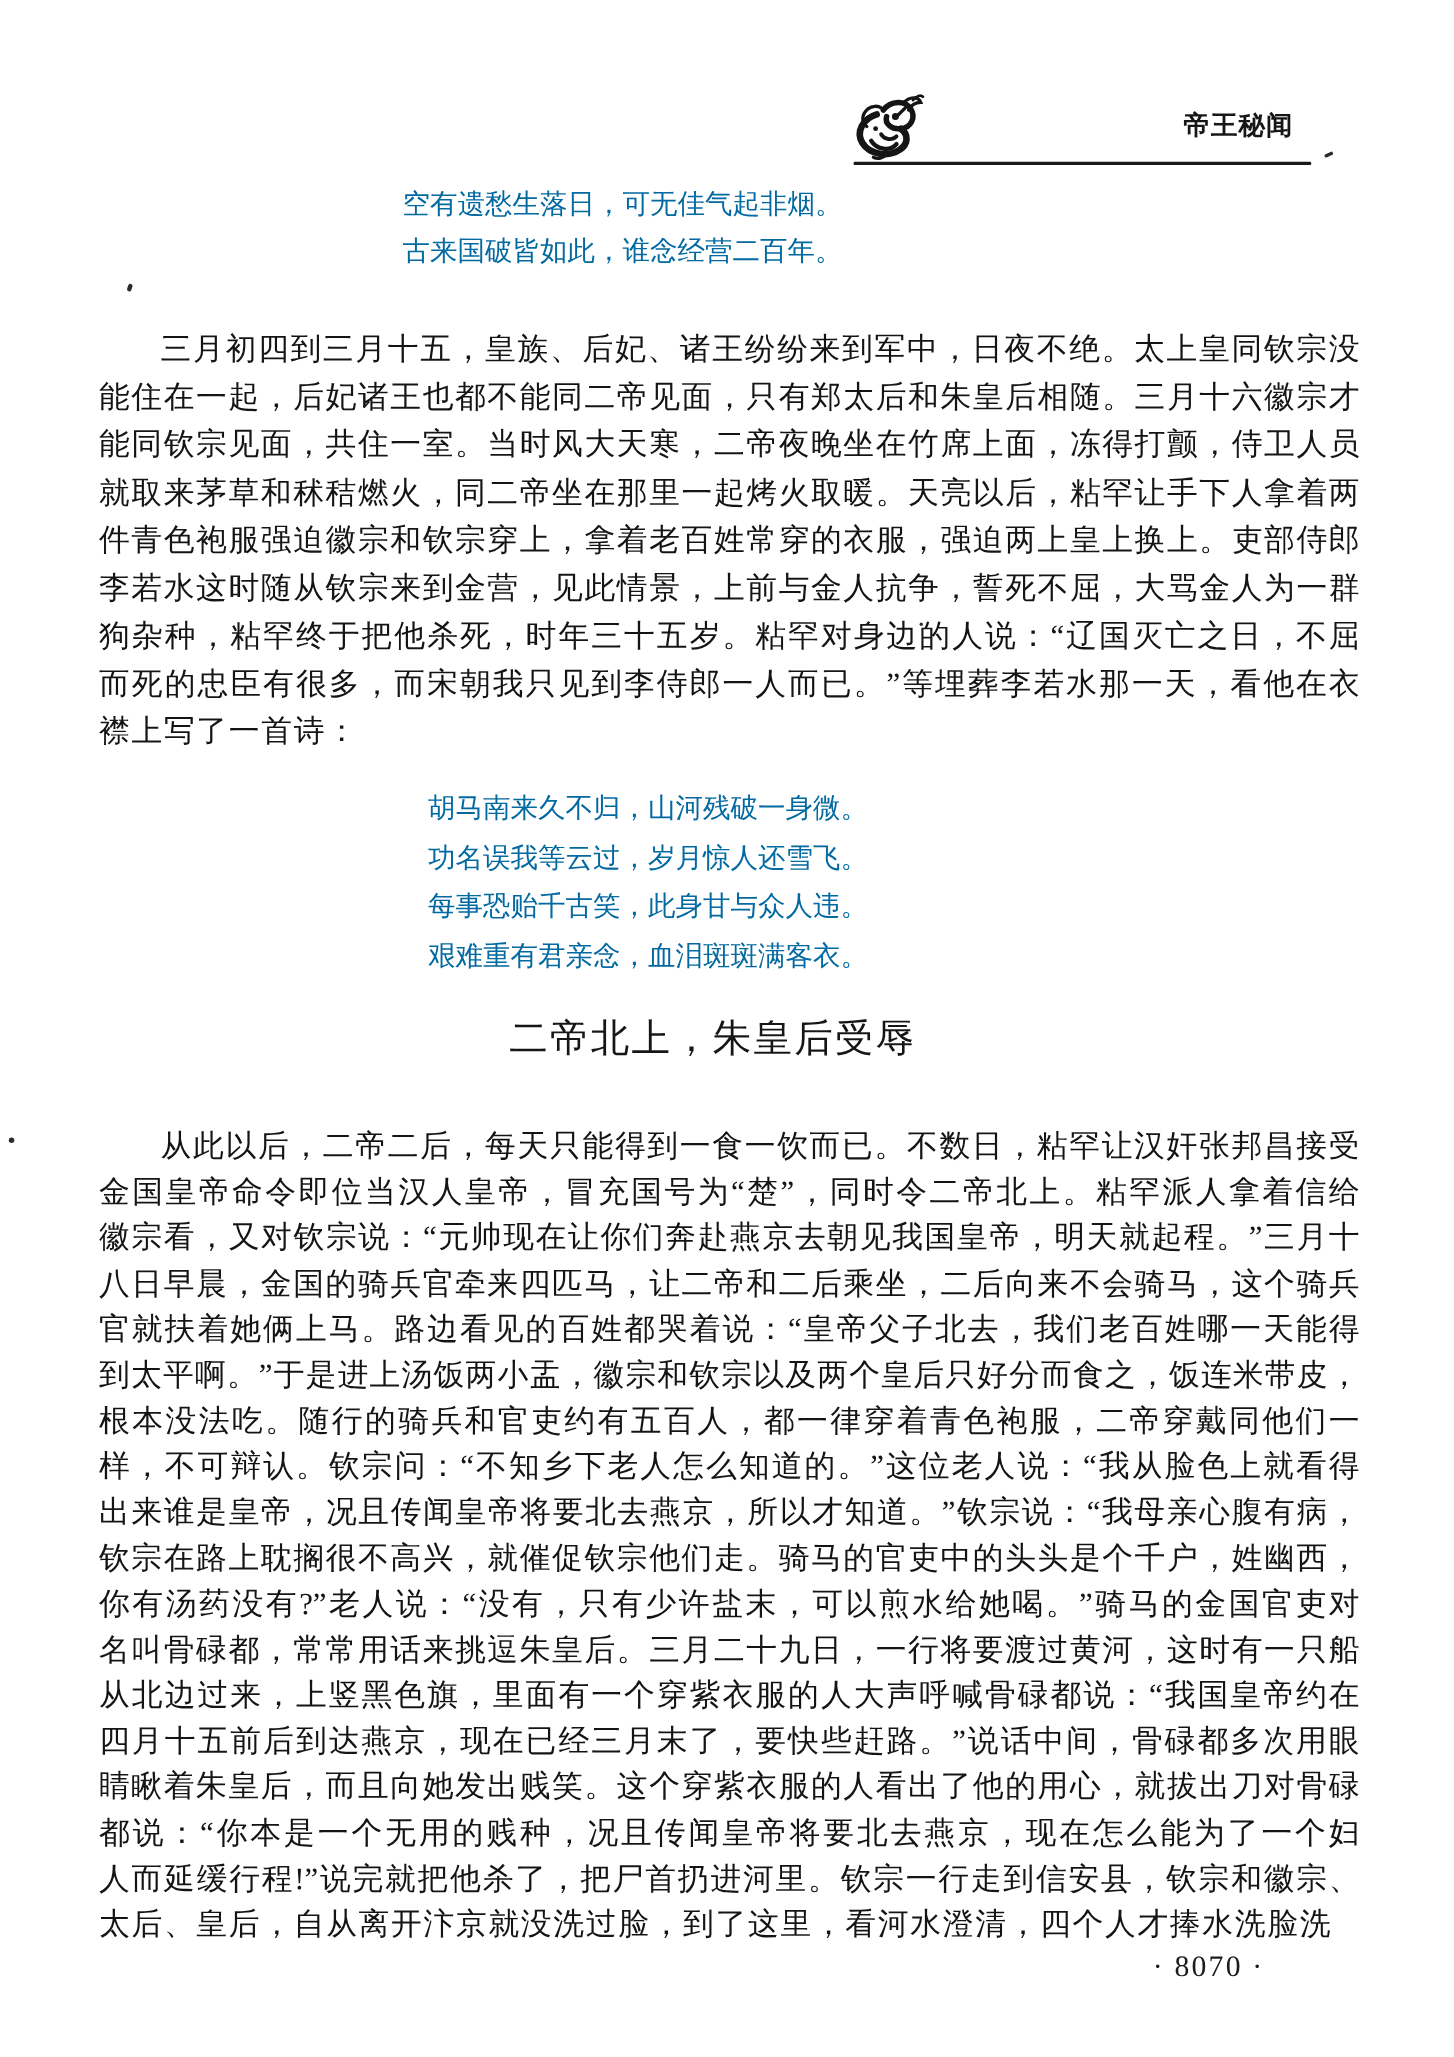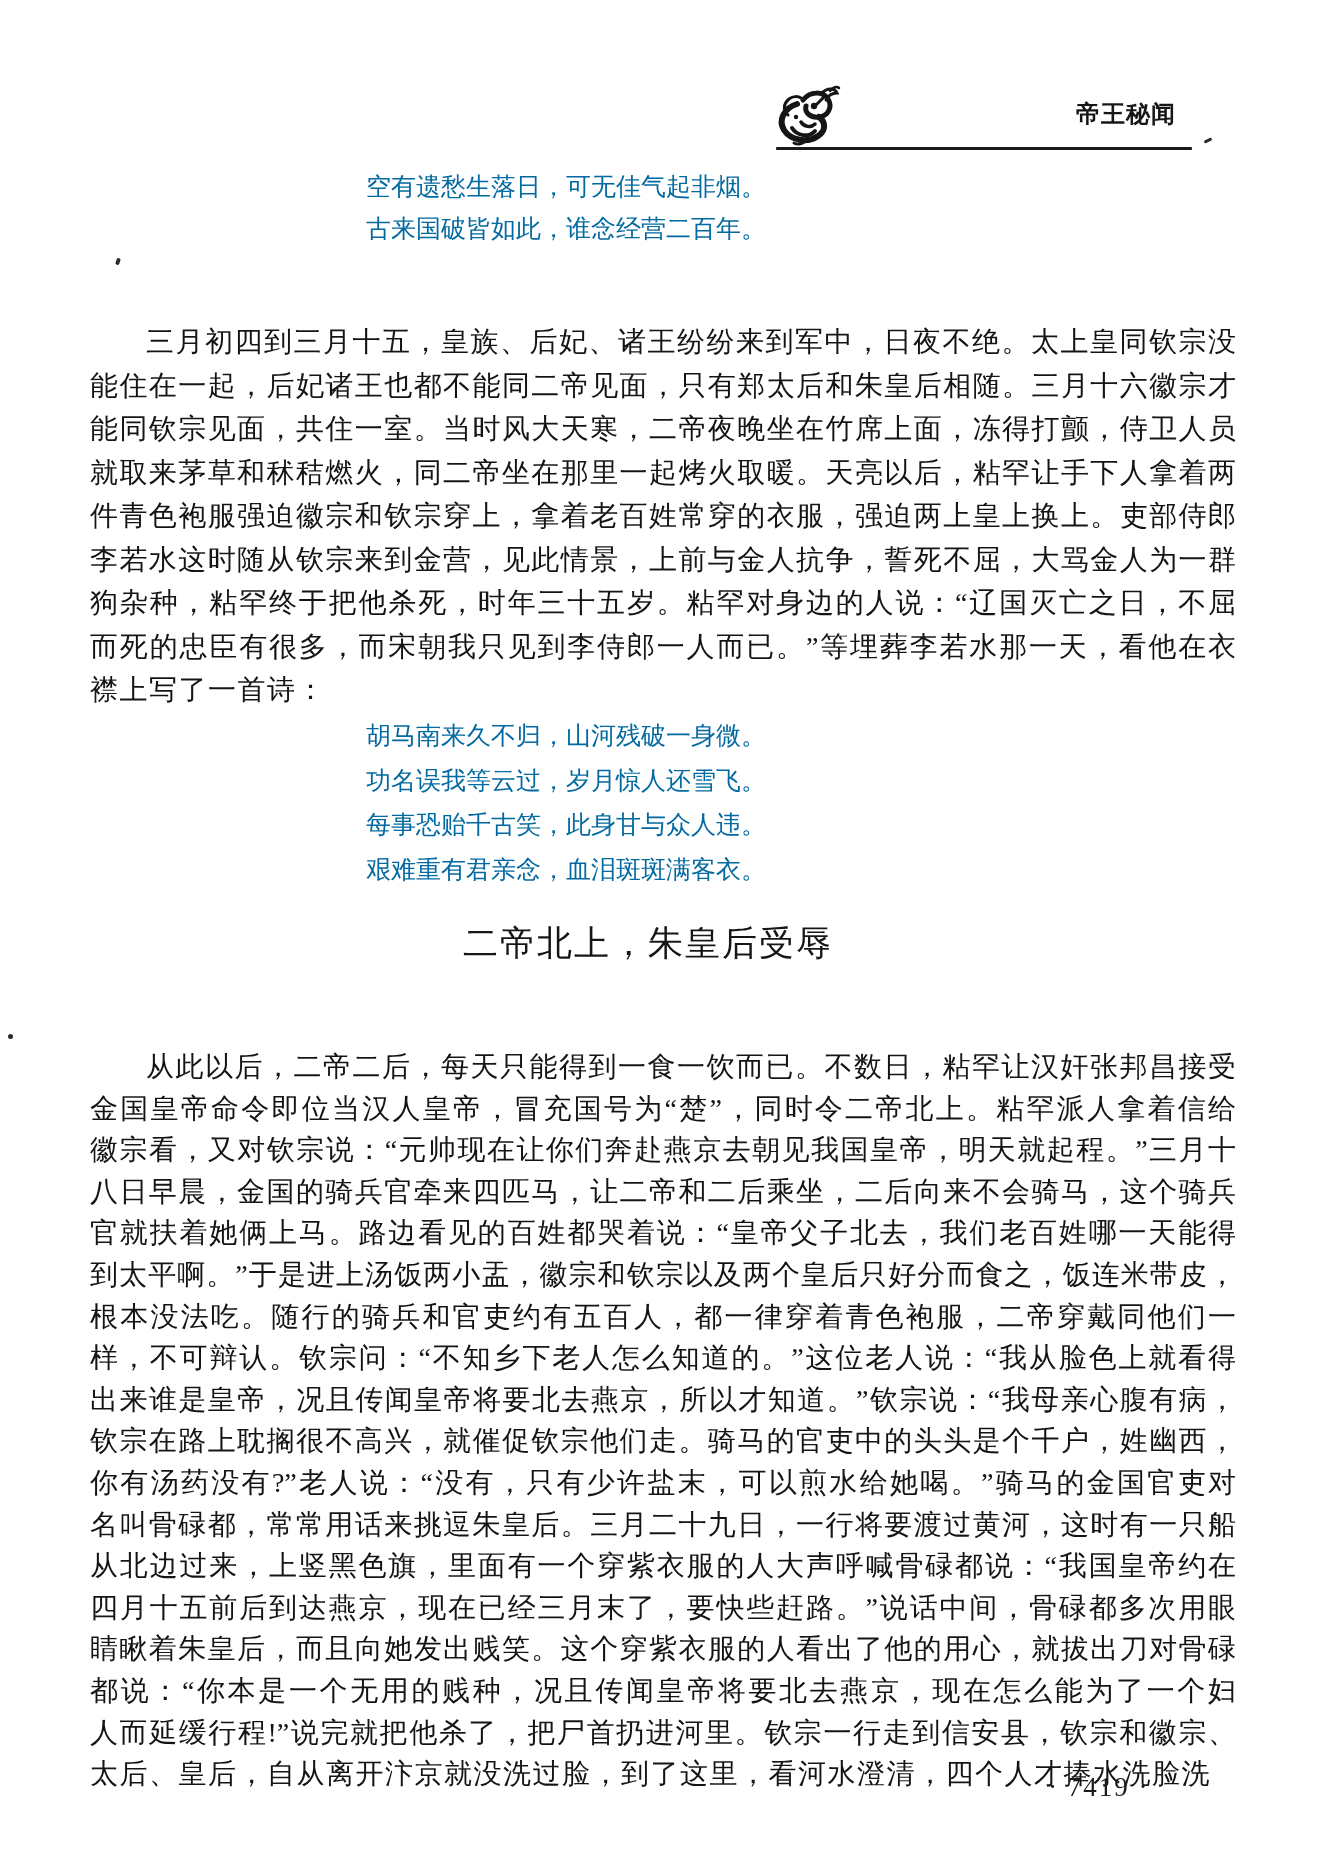--- a/index.html
+++ b/index.html
@@ -22,32 +22,32 @@
   .header-rule{
     position:absolute;left:776px;top:147px;
     width:416px;height:3px;background:#1a1a1a;border-radius:1px;
   }
   .dragon{position:absolute;left:773px;top:84px;width:68px;height:64px;}
   
   .poem{position:absolute;left:366px;font-size:25px;color:#0369a1;}
   .poem .line{white-space:nowrap;}
   #poem1{top:166px;}
   #poem1 .line{height:42px;line-height:42px;}
-  #poem2{top:714px;}
+  #poem2{top:714px;margin-left:23px;}
   #poem2 .line{height:44.5px;line-height:44.5px;}
   
   .para{position:absolute;left:90px;width:1146px;font-size:28px;color:#141414;}
   .para .line{overflow:hidden;}
   #para1{top:296px;}
   #para1 .line{height:43.5px;line-height:43.5px;}
   #para2{top:1022px;}
   #para2 .line{height:41.6px;line-height:41.6px;}
   .jline{text-align:justify;text-align-last:justify;}
   .short{text-align:left;letter-spacing:1.5px;}
-  .indent{text-indent:2em;margin-top:24px;}
+  .indent{text-indent:2em;}
   
   .section-heading{
     position:absolute;left:0;top:920px;width:1296px;
     text-align:center;font-size:35px;letter-spacing:2px;
     color:#161616;white-space:nowrap;
   }
   
   .page-number{
     position:absolute;left:1048px;top:1772px;
     font-size:27px;letter-spacing:2px;color:#1b1b1b;white-space:nowrap;
@@ -123,20 +123,20 @@
     <div class="line jline">你有汤药没有?”老人说：“没有，只有少许盐末，可以煎水给她喝。”骑马的金国官吏对</div>
     <div class="line jline">名叫骨碌都，常常用话来挑逗朱皇后。三月二十九日，一行将要渡过黄河，这时有一只船</div>
     <div class="line jline">从北边过来，上竖黑色旗，里面有一个穿紫衣服的人大声呼喊骨碌都说：“我国皇帝约在</div>
     <div class="line jline">四月十五前后到达燕京，现在已经三月末了，要快些赶路。”说话中间，骨碌都多次用眼</div>
     <div class="line jline">睛瞅着朱皇后，而且向她发出贱笑。这个穿紫衣服的人看出了他的用心，就拔出刀对骨碌</div>
     <div class="line jline">都说：“你本是一个无用的贱种，况且传闻皇帝将要北去燕京，现在怎么能为了一个妇</div>
     <div class="line jline">人而延缓行程!”说完就把他杀了，把尸首扔进河里。钦宗一行走到信安县，钦宗和徽宗、</div>
     <div class="line short">太后、皇后，自从离开汴京就没洗过脸，到了这里，看河水澄清，四个人才捧水洗脸洗</div>
   </div>
 
-  <div class="page-number">· 7419 ·</div>
+  <div class="page-number">· 8070 ·</div>
 
   <div class="speck s1"></div>
   <div class="speck s2"></div>
   <div class="speck s3"></div>
   <div class="speck s4"></div>
 
 </div>
 
 </body></html>

